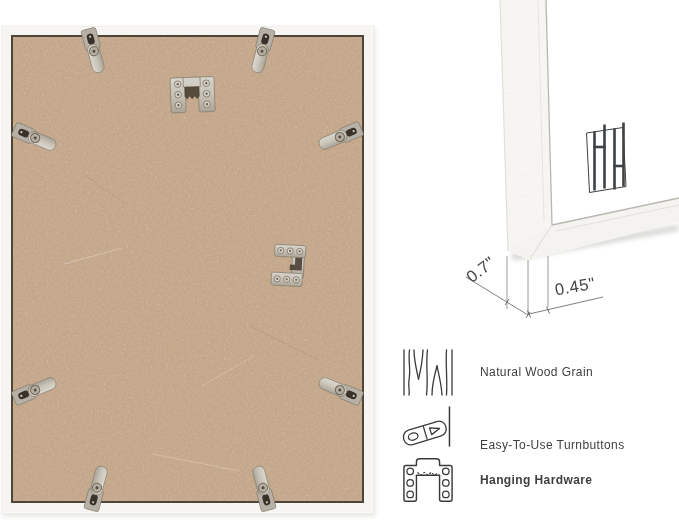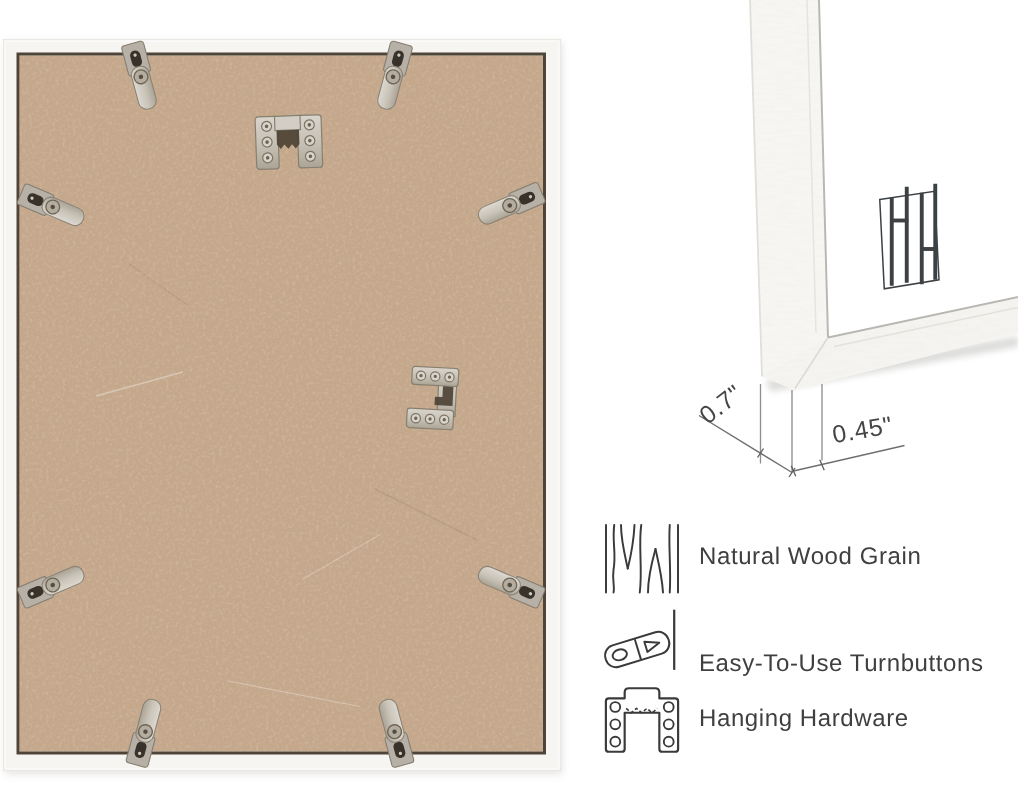--- a/index.html
+++ b/index.html
@@ -5,23 +5,23 @@
   html,body{margin:0;padding:0;background:#ffffff;}
   .canvas{
     position:relative;width:679px;height:523px;background:#ffffff;
     overflow:hidden;font-family:"Liberation Sans",sans-serif;
   }
   .frame-back-wrap{position:absolute;left:2px;top:26px;width:372px;height:488px;
     box-shadow:1px 2px 5px rgba(110,100,88,.18);}
   .corner-view-wrap{position:absolute;left:430px;top:0;width:249px;height:332px;}
   .features{position:absolute;left:400px;top:344px;width:275px;}
   .feature-row{position:absolute;left:0;height:48px;display:flex;align-items:center;}
-  .row-1{top:4px;} .row-2{top:60px;align-items:flex-end;} .row-3{top:112px;}
+  .row-1{top:4px;} .row-2{top:60px;align-items:flex-end;} .row-3{top:112px;font-weight:bold;}
   .icon-box{width:56px;display:flex;justify-content:center;align-items:center;flex:none;}
-  .feature-label{font-size:16px;color:#3f3f3f;letter-spacing:.4px;margin-left:10px;white-space:nowrap;}
+  .feature-label{font-size:12px;color:#3f3f3f;letter-spacing:.4px;margin-left:24px;white-space:nowrap;}
   .dim-text{font-family:"Liberation Sans",sans-serif;font-size:16.5px;fill:#454545;letter-spacing:.5px;}
 </style>
 </head>
 <body>
 
 <div class="canvas">
 
   <div class="frame-back-wrap">
   <svg width="372" height="488" viewBox="0 0 372 488">
     <defs>

